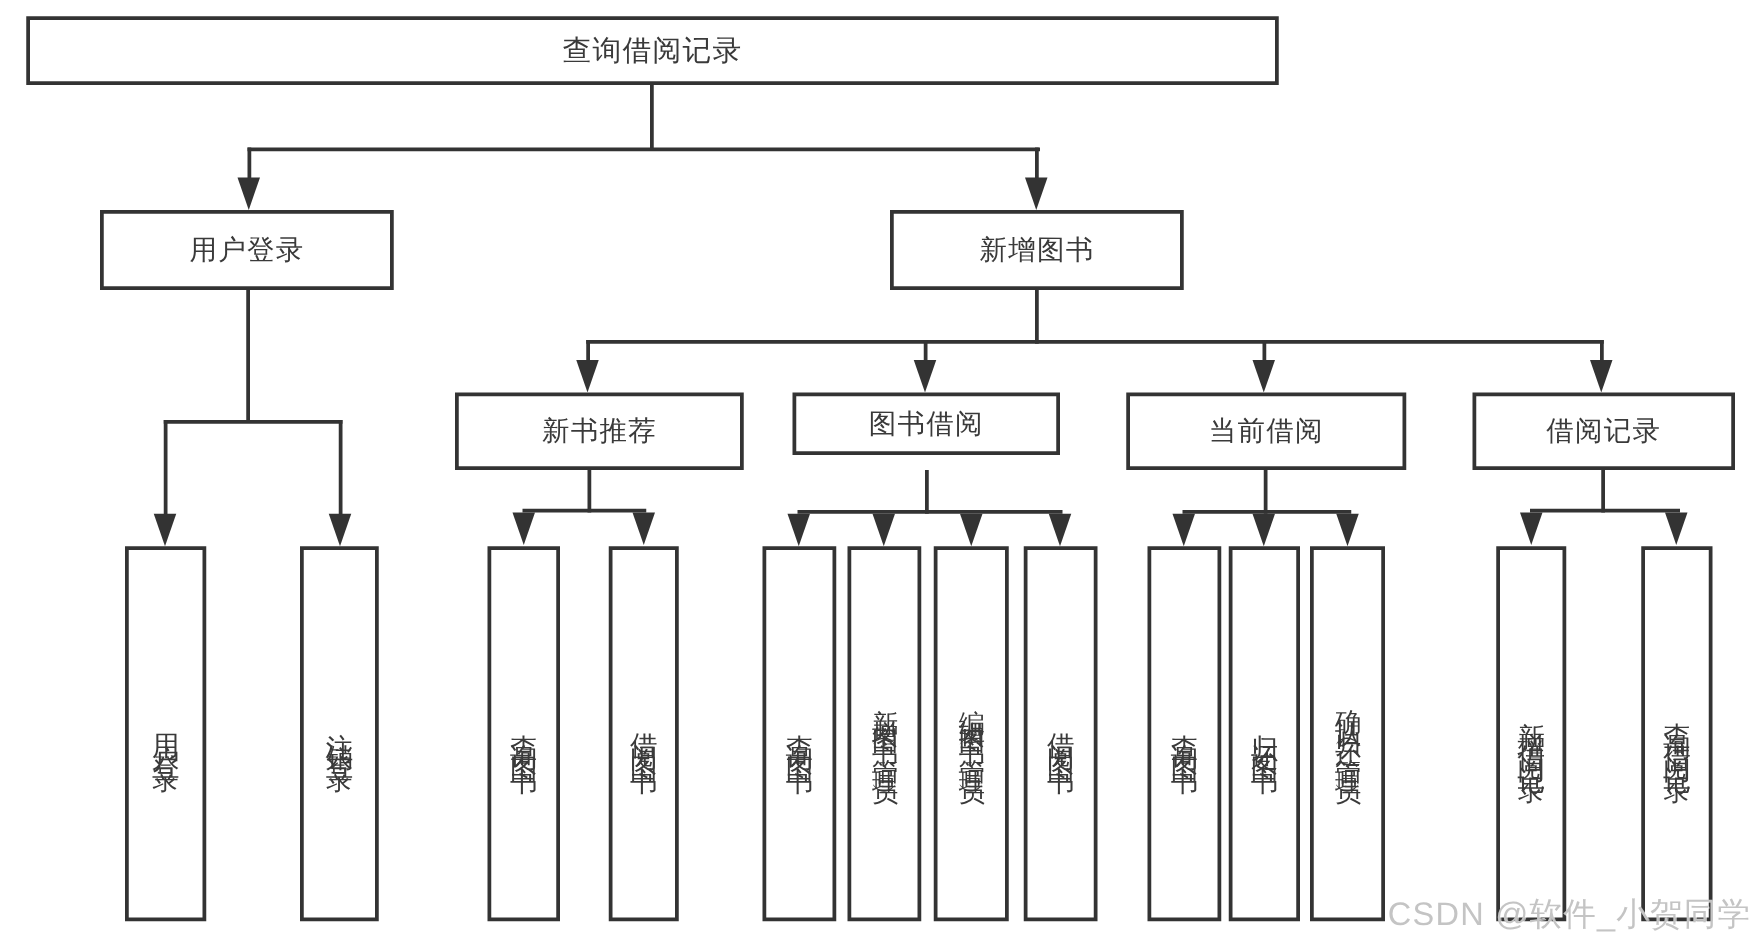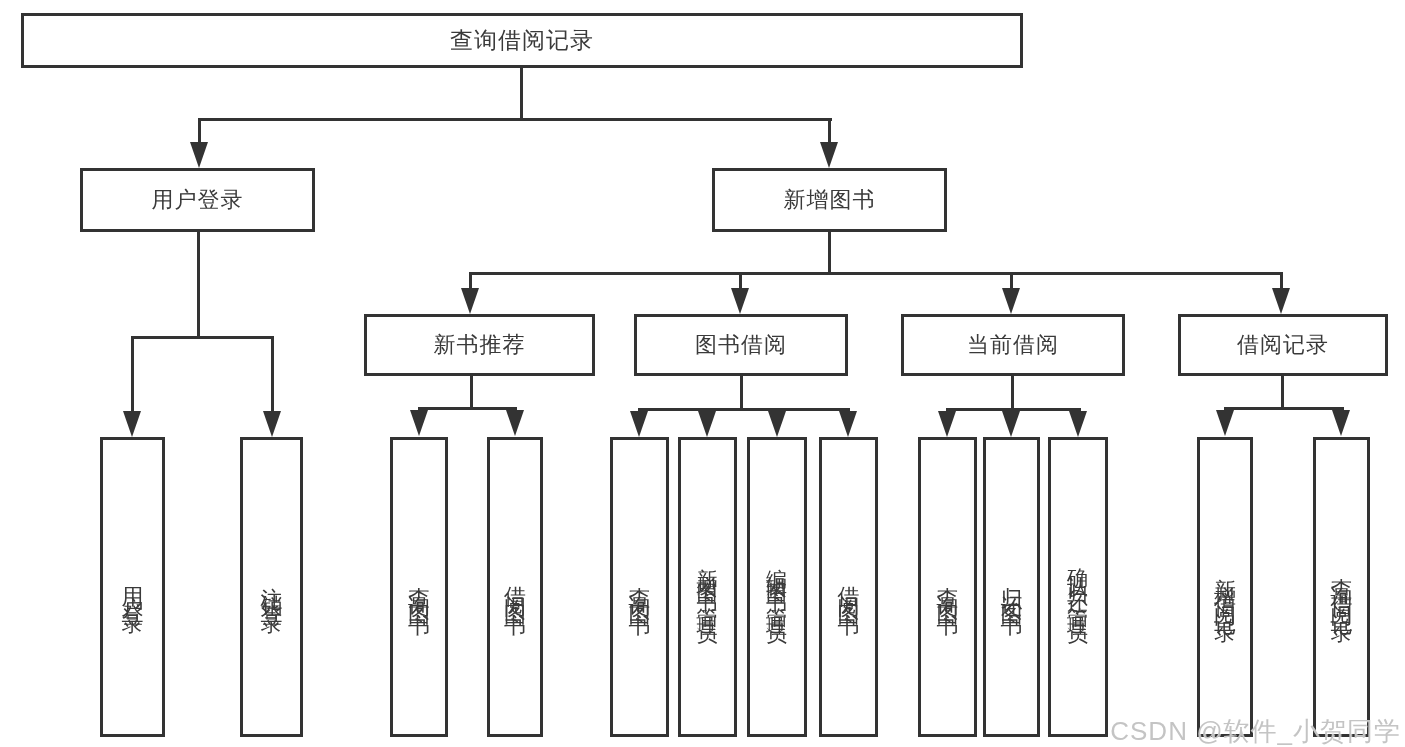--- a/index.html
+++ b/index.html
@@ -39,21 +39,21 @@
 <body>
 
 <div id="canvas">
 
   <div class="hbox root-box" style="left:21px;top:13px;width:1002px;height:55px;">查询借阅记录</div>
 
   <div class="hbox" style="left:80px;top:168px;width:235px;height:64px;">用户登录</div>
   <div class="hbox" style="left:712px;top:168px;width:235px;height:64px;">新增图书</div>
 
   <div class="hbox" style="left:364px;top:314px;width:231px;height:62px;">新书推荐</div>
-  <div class="hbox" style="left:634px;top:314px;width:214px;height:62px;">图书借阅</div>
+  <div class="hbox" style="left:634px;top:314px;width:214px;height:50px;">图书借阅</div>
   <div class="hbox" style="left:901px;top:314px;width:224px;height:62px;text-align:center;">当前借阅</div>
   <div class="hbox" style="left:1178px;top:314px;width:210px;height:62px;">借阅记录</div>
 
   <div class="vbox" style="left:100px;top:437px;width:65px;height:300px;">用户登录</div>
   <div class="vbox" style="left:240px;top:437px;width:63px;height:300px;">注销登录</div>
 
   <div class="vbox" style="left:390px;top:437px;width:58px;height:300px;">查询图书</div>
   <div class="vbox" style="left:487px;top:437px;width:56px;height:300px;">借阅图书</div>
 
   <div class="vbox" style="left:610px;top:437px;width:59px;height:300px;">查询图书</div>

